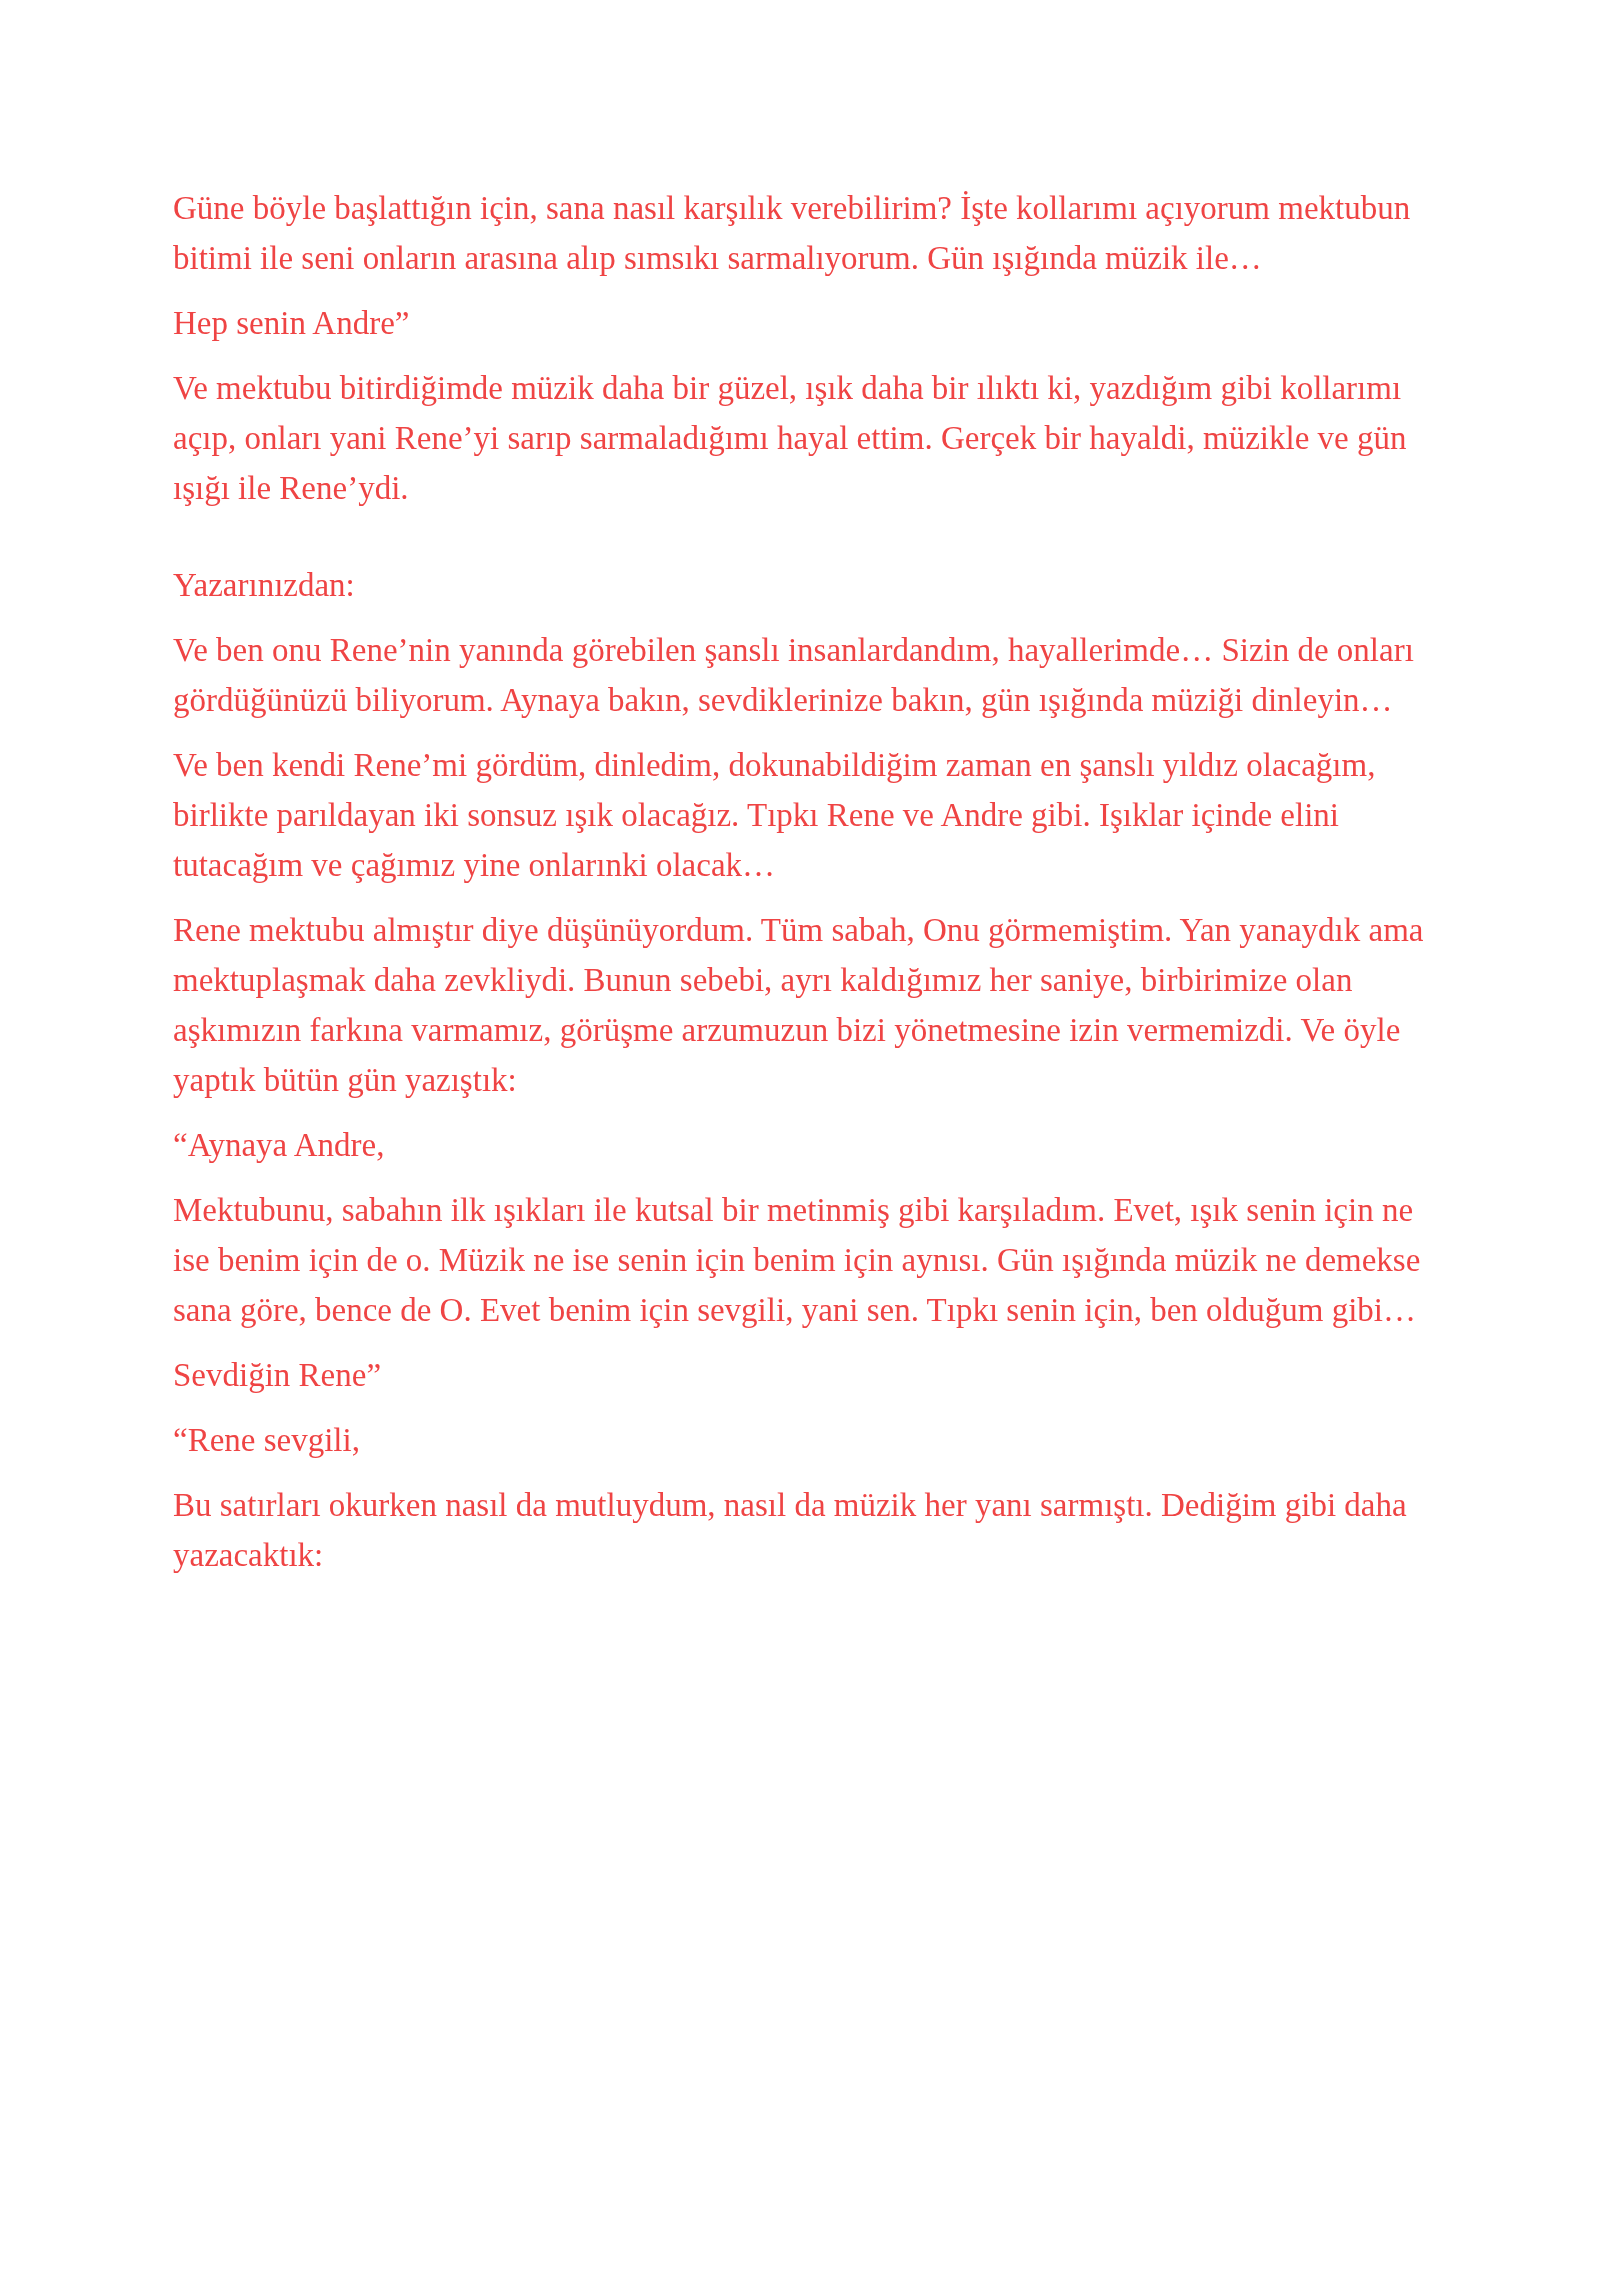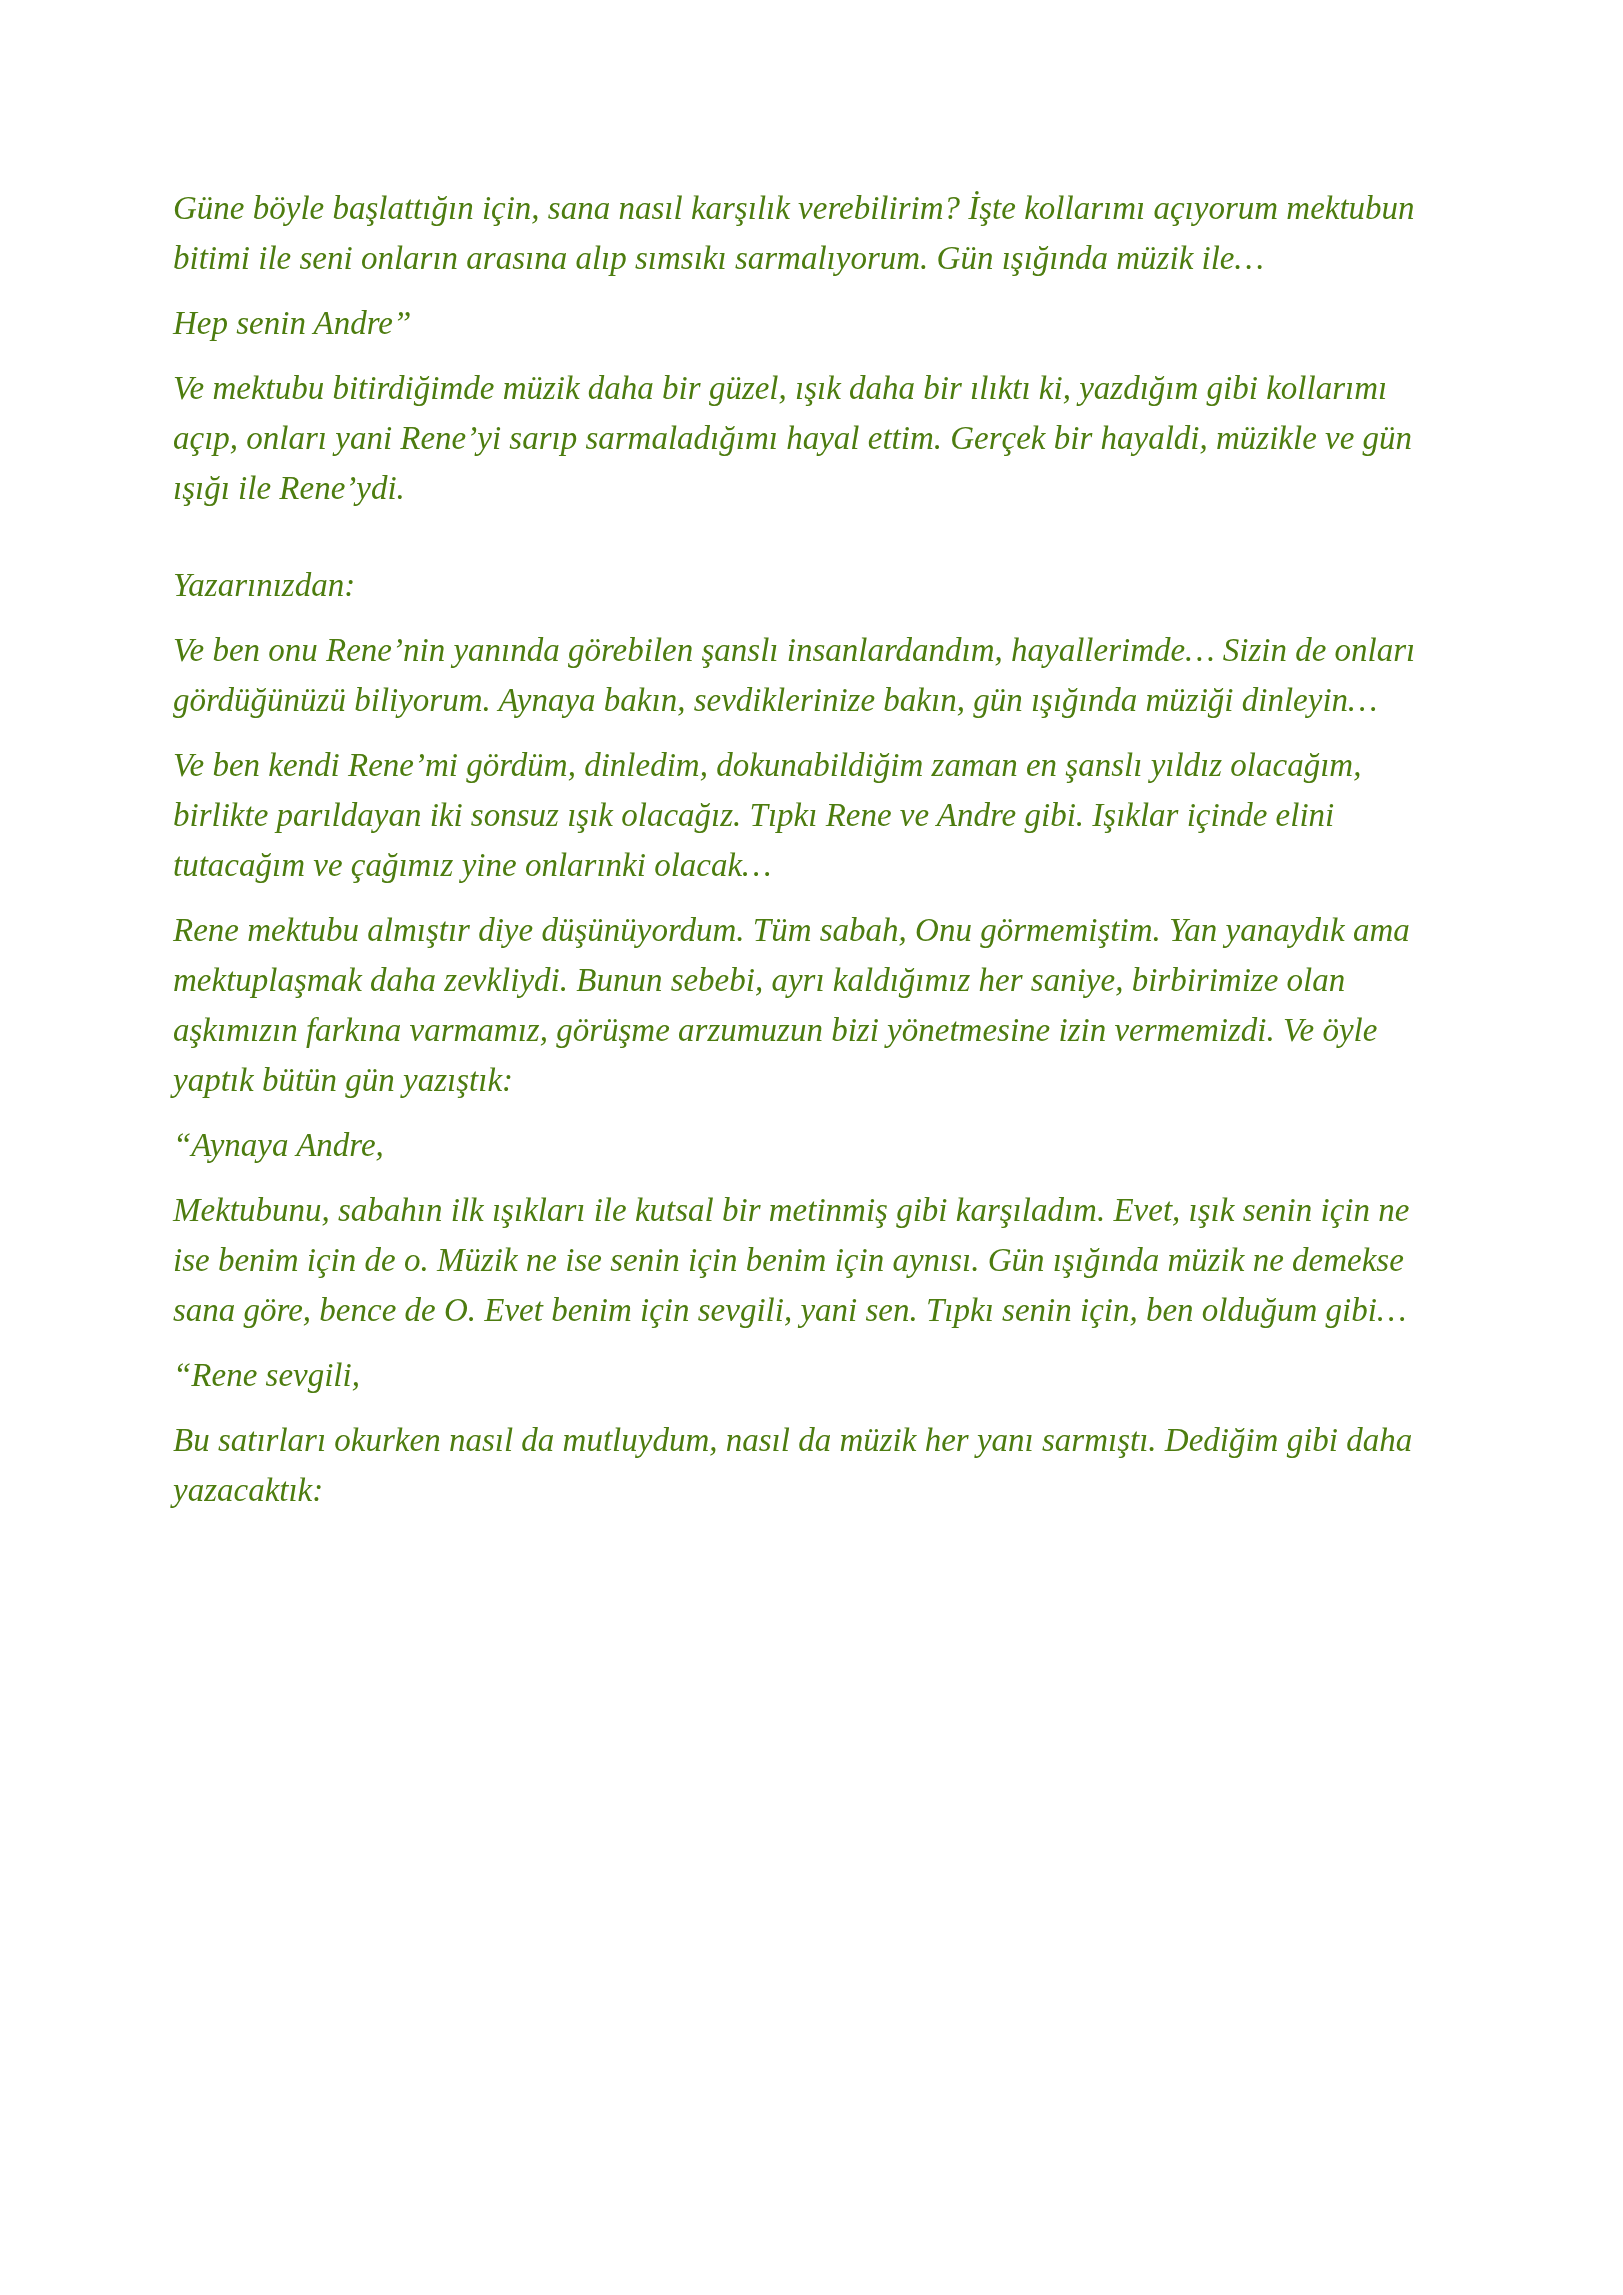--- a/index.html
+++ b/index.html
@@ -15,23 +15,22 @@
     overflow: hidden;
   }
   .content {
     position: absolute;
     left: 173px;
     top: 183px;
     width: 1276px;
     font-family: "Liberation Serif", serif;
     font-size: 33px;
     line-height: 50px;
-    color: #4d7c0f;
+    color: #ef4444;
     text-align: left;
-    font-style: italic;
   }
   .content p {
     margin: 0 0 15px 0;
     white-space: normal;
   }
   .content p.gap-before {
     margin-top: 47px;
   }
 </style>
 </head>
@@ -41,17 +40,18 @@
   <section class="content">
       <p>Güne böyle başlattığın için, sana nasıl karşılık verebilirim? İşte kollarımı açıyorum mektubun bitimi ile seni onların arasına alıp sımsıkı sarmalıyorum. Gün ışığında müzik ile…</p>
       <p>Hep senin Andre”</p>
       <p>Ve mektubu bitirdiğimde müzik daha bir güzel, ışık daha bir ılıktı ki, yazdığım gibi kollarımı açıp, onları yani Rene’yi sarıp sarmaladığımı hayal ettim. Gerçek bir hayaldi, müzikle ve gün ışığı ile Rene’ydi.</p>
       <p class="gap-before">Yazarınızdan:</p>
       <p>Ve ben onu Rene’nin yanında görebilen şanslı insanlardandım, hayallerimde… Sizin de onları gördüğünüzü biliyorum. Aynaya bakın, sevdiklerinize bakın, gün ışığında müziği dinleyin…</p>
       <p>Ve ben kendi Rene’mi gördüm, dinledim, dokunabildiğim zaman en şanslı yıldız olacağım, birlikte parıldayan iki sonsuz ışık olacağız. Tıpkı Rene ve Andre gibi. Işıklar içinde elini tutacağım ve çağımız yine onlarınki olacak…</p>
       <p>Rene mektubu almıştır diye düşünüyordum. Tüm sabah, Onu görmemiştim. Yan yanaydık ama mektuplaşmak daha zevkliydi. Bunun sebebi, ayrı kaldığımız her saniye, birbirimize olan aşkımızın farkına varmamız, görüşme arzumuzun bizi yönetmesine izin vermemizdi. Ve öyle yaptık bütün gün yazıştık:</p>
       <p>“Aynaya Andre,</p>
       <p>Mektubunu, sabahın ilk ışıkları ile kutsal bir metinmiş gibi karşıladım. Evet, ışık senin için ne ise benim için de o. Müzik ne ise senin için benim için aynısı. Gün ışığında müzik ne demekse sana göre, bence de O. Evet benim için sevgili, yani sen. Tıpkı senin için, ben olduğum gibi…</p>
+      <p>Sevdiğin Rene”</p>
       <p>“Rene sevgili,</p>
       <p>Bu satırları okurken nasıl da mutluydum, nasıl da müzik her yanı sarmıştı. Dediğim gibi daha yazacaktık:</p>
     </section>
 </main>
 
 
 </body></html>

